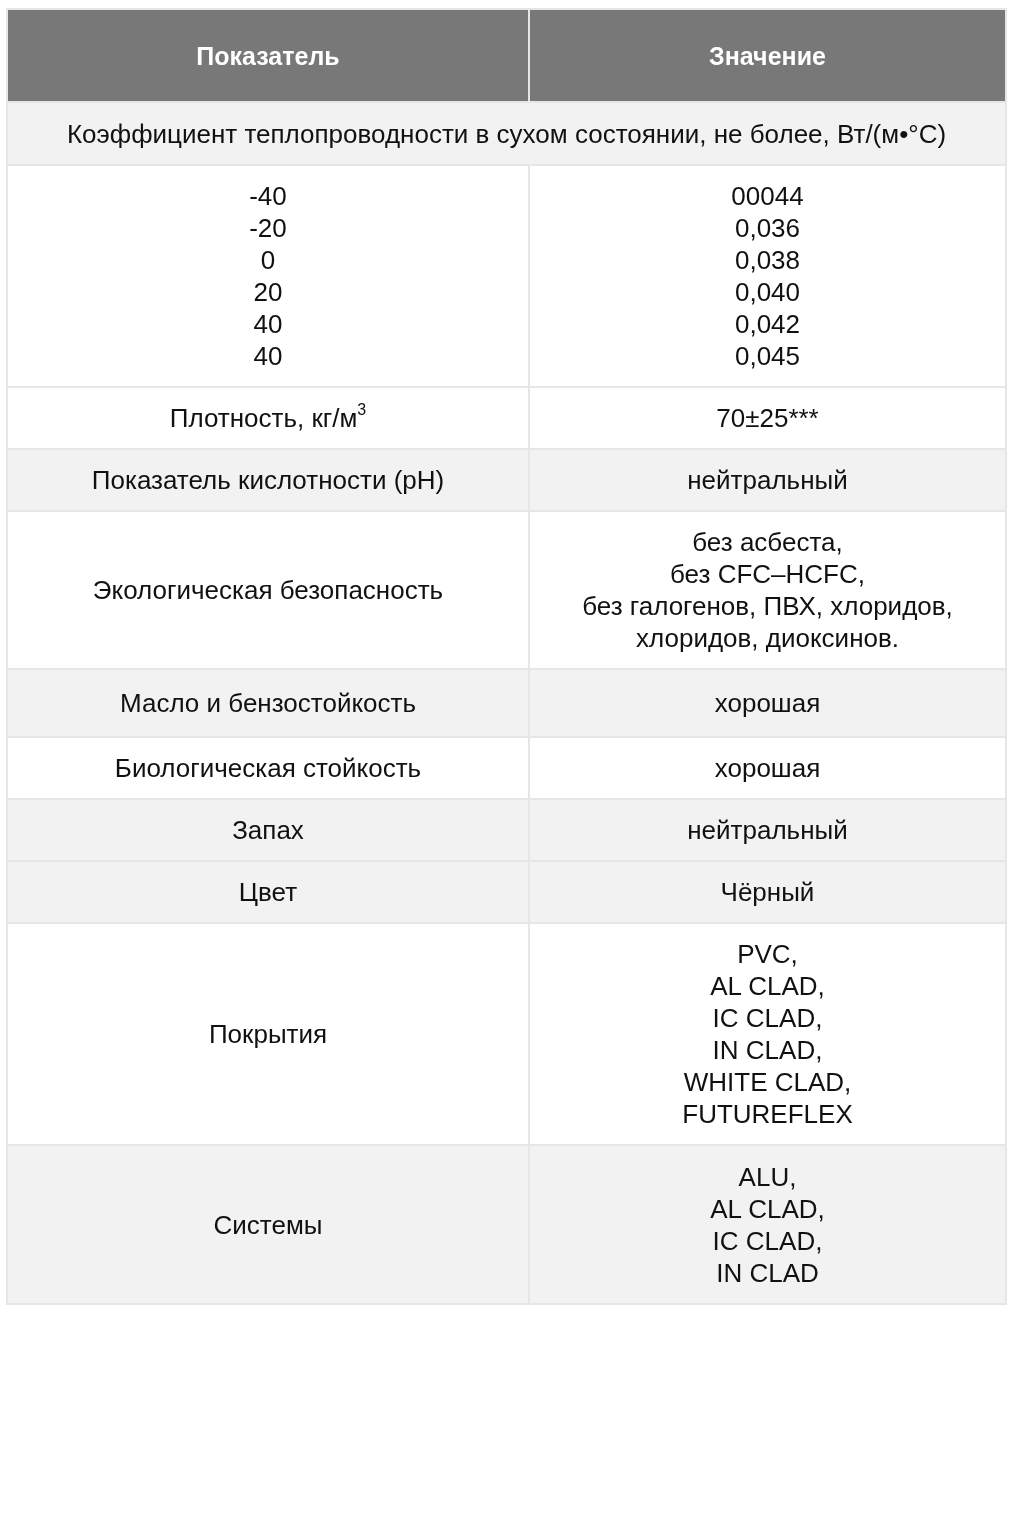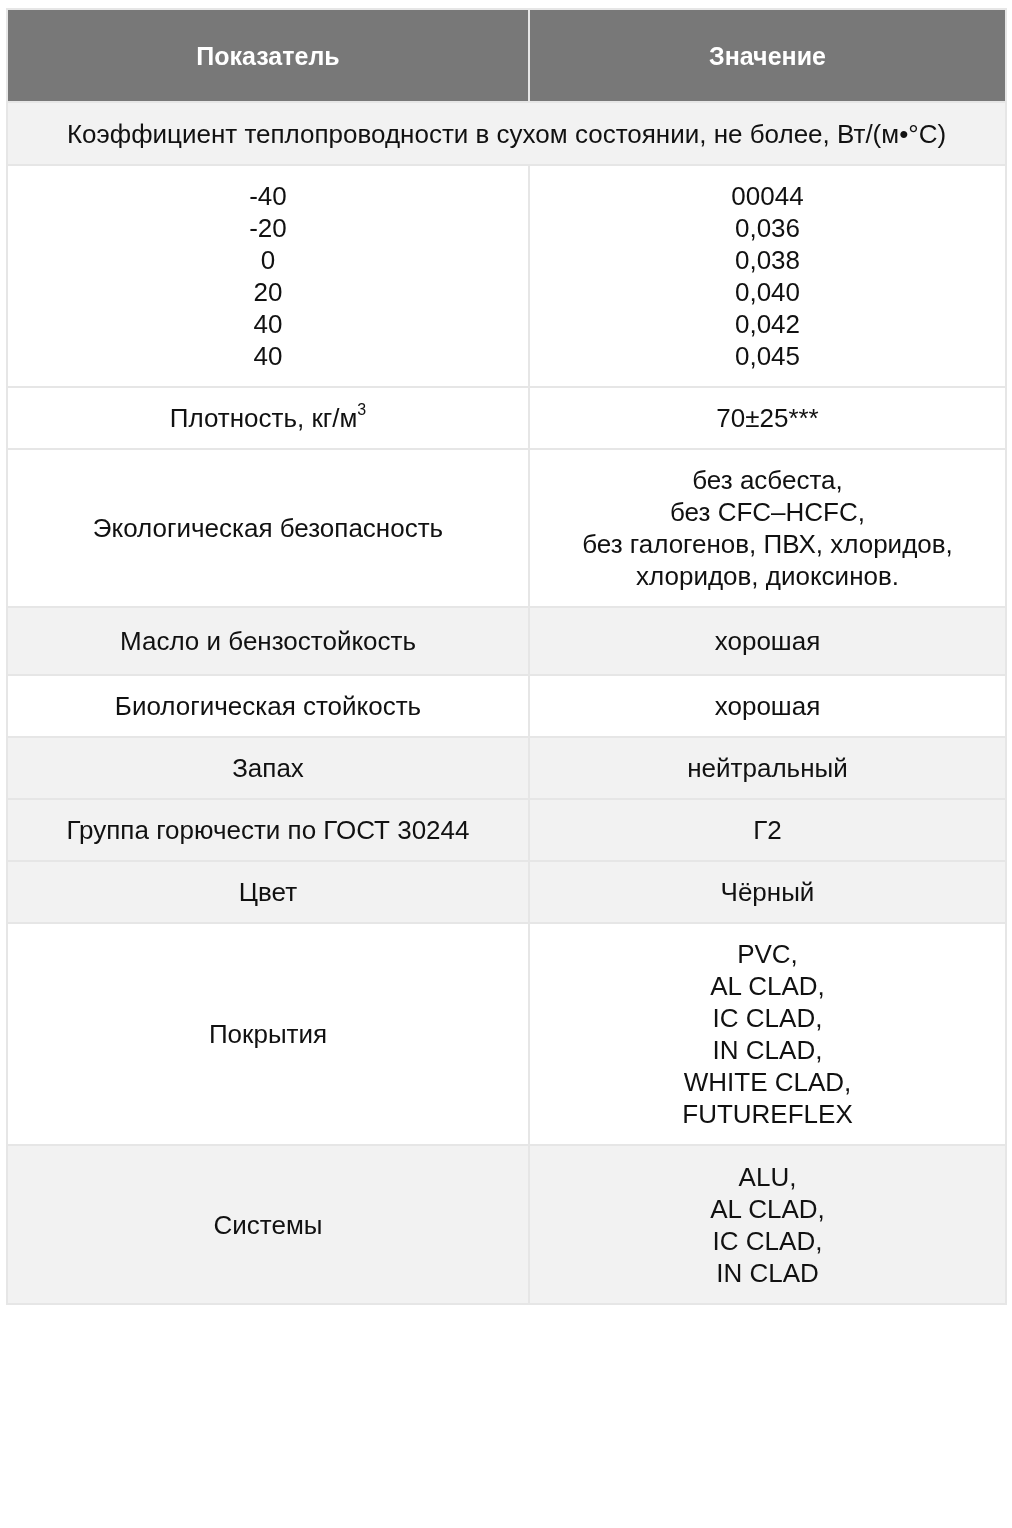--- a/index.html
+++ b/index.html
@@ -49,44 +49,44 @@
         <span class="ln">0,038</span>
         <span class="ln">0,040</span>
         <span class="ln">0,042</span>
         <span class="ln">0,045</span>
       </td>
     </tr>
     <tr class="white" style="height:62px">
       <td><span>Плотность, кг/м</span><sup>3</sup></td>
       <td>70±25***</td>
     </tr>
+    <tr class="gray" style="height:62px">
+      <td>Показатель кислотности (pH)</td>
+      <td>нейтральный</td>
+    </tr>
     <tr class="white" style="height:158px">
       <td>Экологическая безопасность</td>
       <td>
         <span class="ln">без асбеста,</span>
         <span class="ln">без CFC–HCFC,</span>
         <span class="ln">без галогенов, ПВХ, хлоридов,</span>
         <span class="ln">хлоридов, диоксинов.</span>
       </td>
     </tr>
     <tr class="gray" style="height:68px">
       <td>Масло и бензостойкость</td>
       <td>хорошая</td>
     </tr>
     <tr class="white" style="height:62px">
       <td>Биологическая стойкость</td>
       <td>хорошая</td>
     </tr>
     <tr class="gray" style="height:62px">
       <td>Запах</td>
       <td>нейтральный</td>
-    </tr>
-    <tr class="gray" style="height:62px">
-      <td>Группа горючести по ГОСТ 30244</td>
-      <td>Г2</td>
     </tr>
     <tr class="gray" style="height:62px">
       <td>Цвет</td>
       <td>Чёрный</td>
     </tr>
     <tr class="white" style="height:222px">
       <td>Покрытия</td>
       <td>
         <span class="ln">PVC,</span>
         <span class="ln">AL CLAD,</span>

